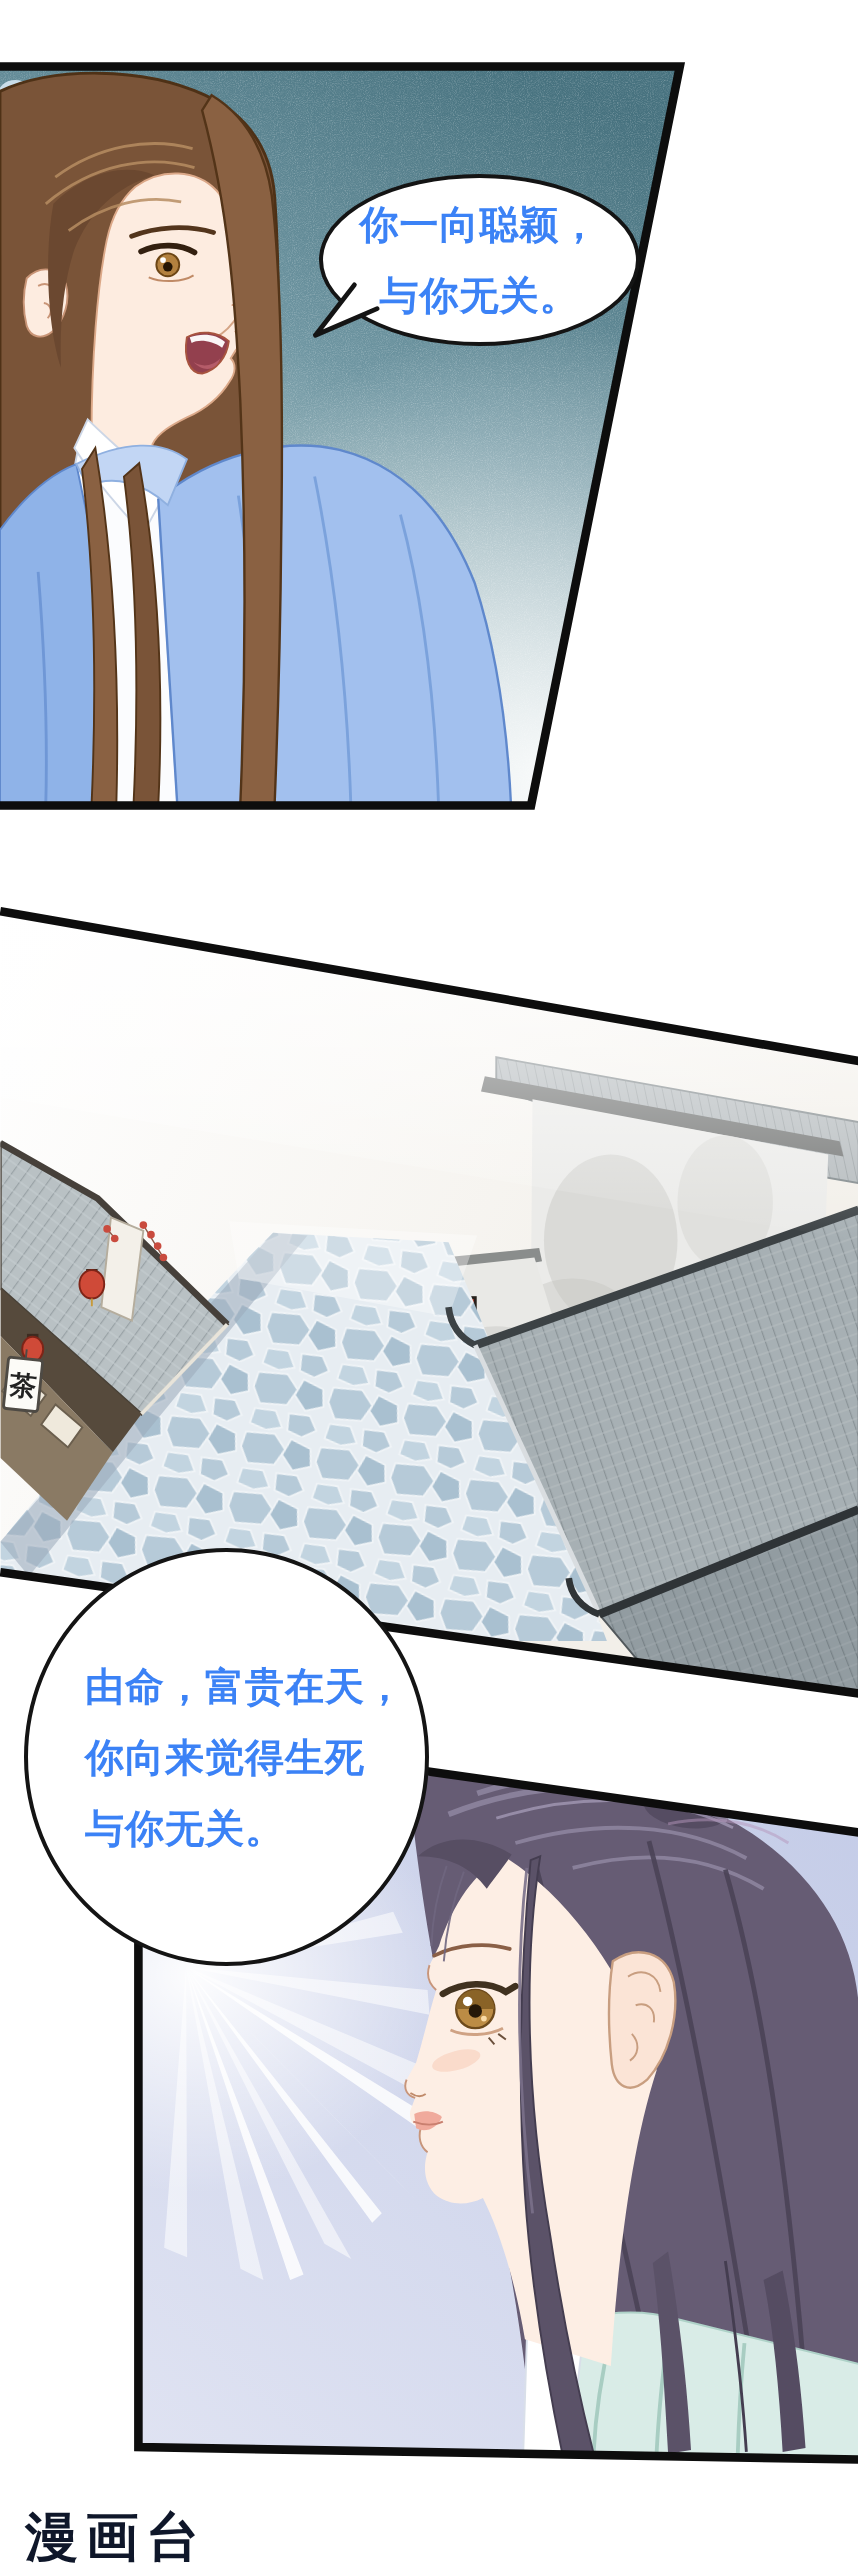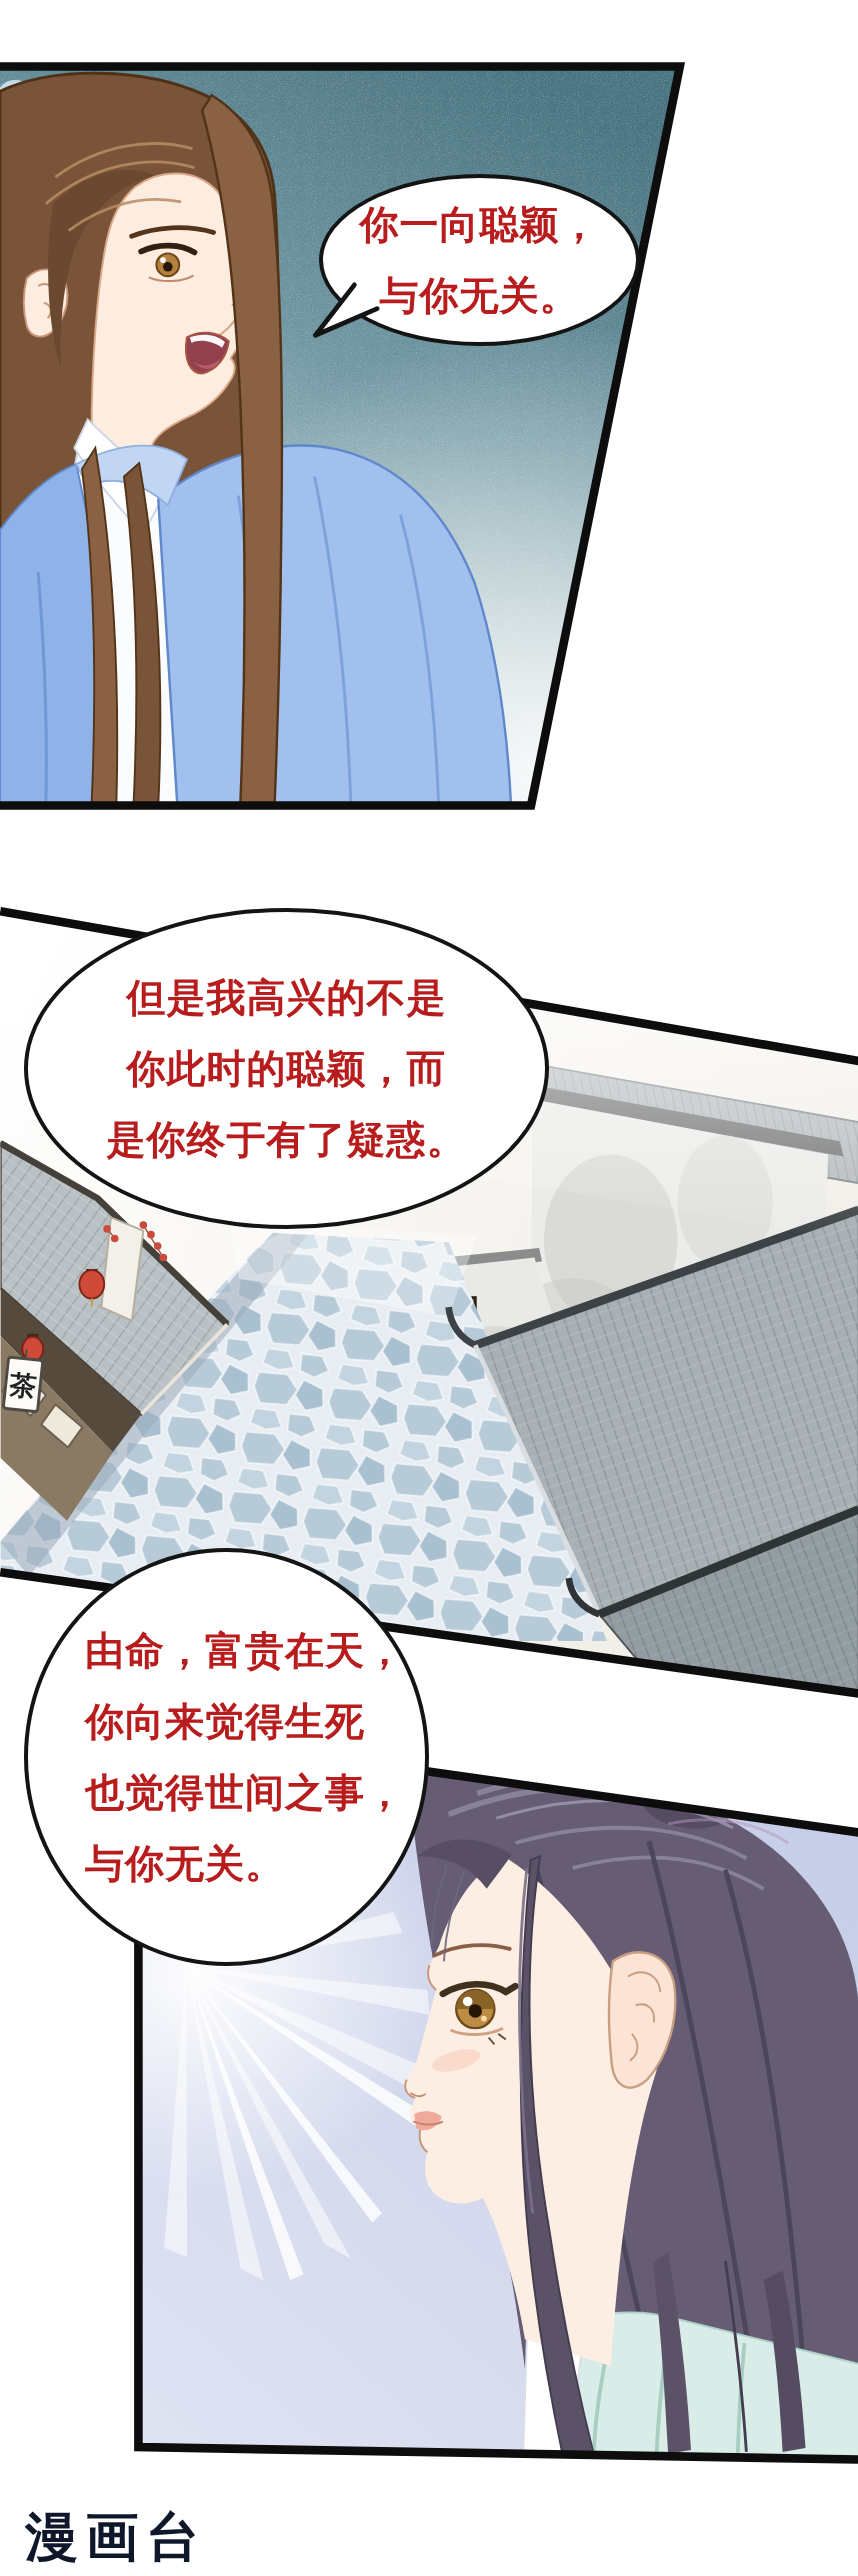--- a/index.html
+++ b/index.html
@@ -23,21 +23,21 @@
     flex-direction:column;
     justify-content:center;
     align-items:center;
     z-index:5;
     box-sizing:border-box;
   }
   .bubble .line{
     font-size:39px;
     line-height:71px;
     font-weight:700;
-    color:#b91c1c;
+    color:#3b82f6;
     letter-spacing:1px;
     white-space:nowrap;
   }
   #bubble1{left:319px;top:174px;width:321px;height:172px;}
   #bubble2{left:24px;top:908px;width:525px;height:321px;}
   #bubble3{left:24px;top:1548px;width:405px;height:418px;align-items:flex-start;padding-left:57px;}
   #bubble1-tail{position:absolute;left:0;top:0;z-index:6;pointer-events:none;}
   .watermark{
     position:absolute;
     left:25px;top:2502px;
@@ -353,28 +353,22 @@
 
   <div class="bubble" id="bubble1">
     <div class="line">你一向聪颖，</div>
     <div class="line">与你无关。</div>
   </div>
   <svg id="bubble1-tail" width="114" height="105" viewBox="300 290 120 110" style="left:286px;top:277px" xmlns="http://www.w3.org/2000/svg">
     <path d="M372,296 L330,352 L398,322 Z" fill="#ffffff"></path>
     <path d="M372,298 L331,351 M331,351 L396,323" fill="none" stroke="#141414" stroke-width="5" stroke-linecap="round"></path>
   </svg>
 
-  <div class="bubble" id="bubble2">
-    <div class="line">但是我高兴的不是</div>
-    <div class="line">你此时的聪颖，而</div>
-    <div class="line">是你终于有了疑惑。</div>
-  </div>
 
   <div class="bubble" id="bubble3">
     <div class="line">由命，富贵在天，</div>
     <div class="line">你向来觉得生死</div>
-    <div class="line">也觉得世间之事，</div>
     <div class="line">与你无关。</div>
   </div>
 
   <div class="watermark">漫画台</div>
 </div>
 
 
 </body></html>

